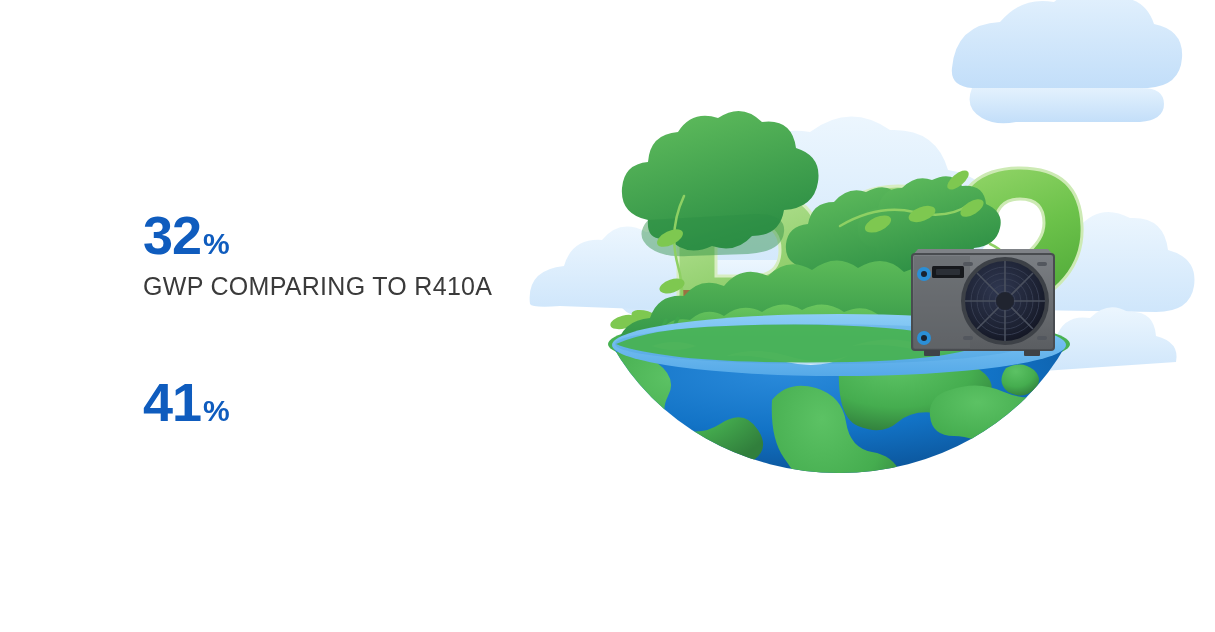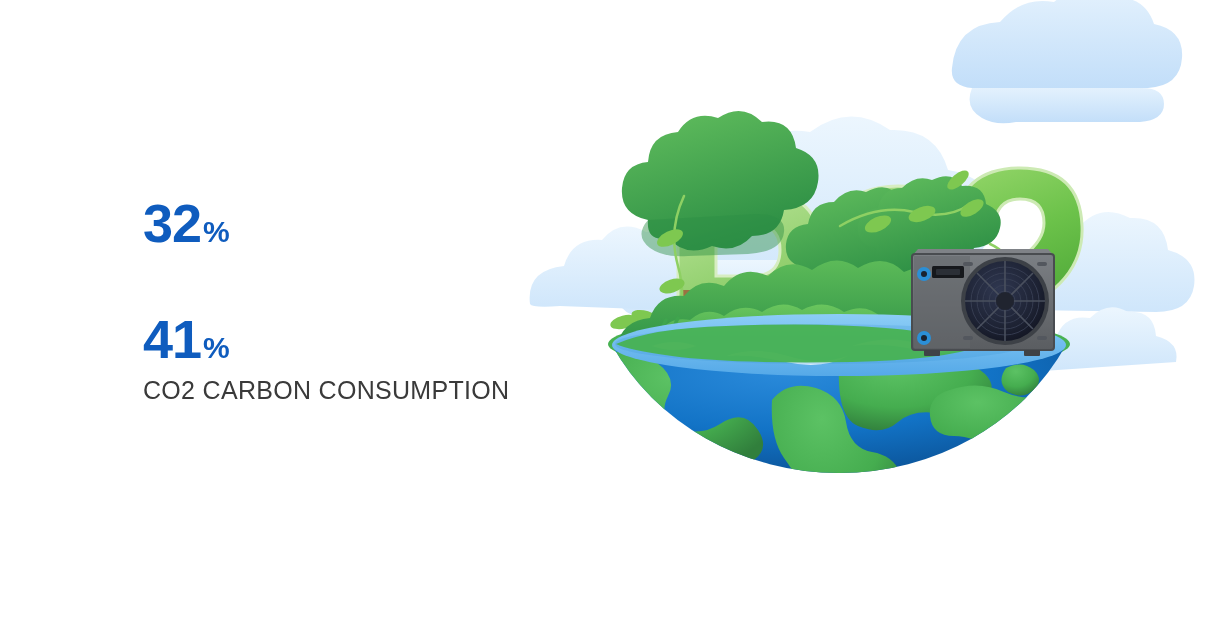--- a/index.html
+++ b/index.html
@@ -31,20 +31,21 @@
     align-items: baseline;
     line-height: 1;
     margin-bottom: 10px;
   }
   .stat-number {
     font-size: 54px;
     font-weight: bold;
     color: #0F5CBE;
     letter-spacing: -1px;
     line-height: 1;
+    margin-top: 12px;
   }
   .stat-percent {
     font-size: 30px;
     font-weight: bold;
     color: #0F5CBE;
     margin-left: 2px;
     line-height: 1;
   }
   .stat-label {
     font-size: 25px;
@@ -67,28 +68,28 @@
 </head>
 <body style="background: rgb(255, 255, 255);">
 
 <div class="stats-panel">
 
   <div class="stat-block">
     <div class="stat-value-row">
       <span class="stat-number">32</span>
       <span class="stat-percent">%</span>
     </div>
+    <div class="stat-label">GWP COMPARING TO R410A</div>
   </div>
 
   <div class="stat-block">
     <div class="stat-value-row">
       <span class="stat-number">41</span>
       <span class="stat-percent">%</span>
     </div>
-    <div class="stat-label">CO2 CARBON CONSUMPTION</div>
   </div>
 
 </div>
 
 <div class="artwork">
 <svg width="695" height="632" viewBox="0 0 695 632" xmlns="http://www.w3.org/2000/svg">
   <defs>
     <linearGradient id="cloudGrad" x1="0" y1="0" x2="0" y2="1">
       <stop offset="0%" stop-color="#e3f1fd"></stop>
       <stop offset="100%" stop-color="#c2def9"></stop>

